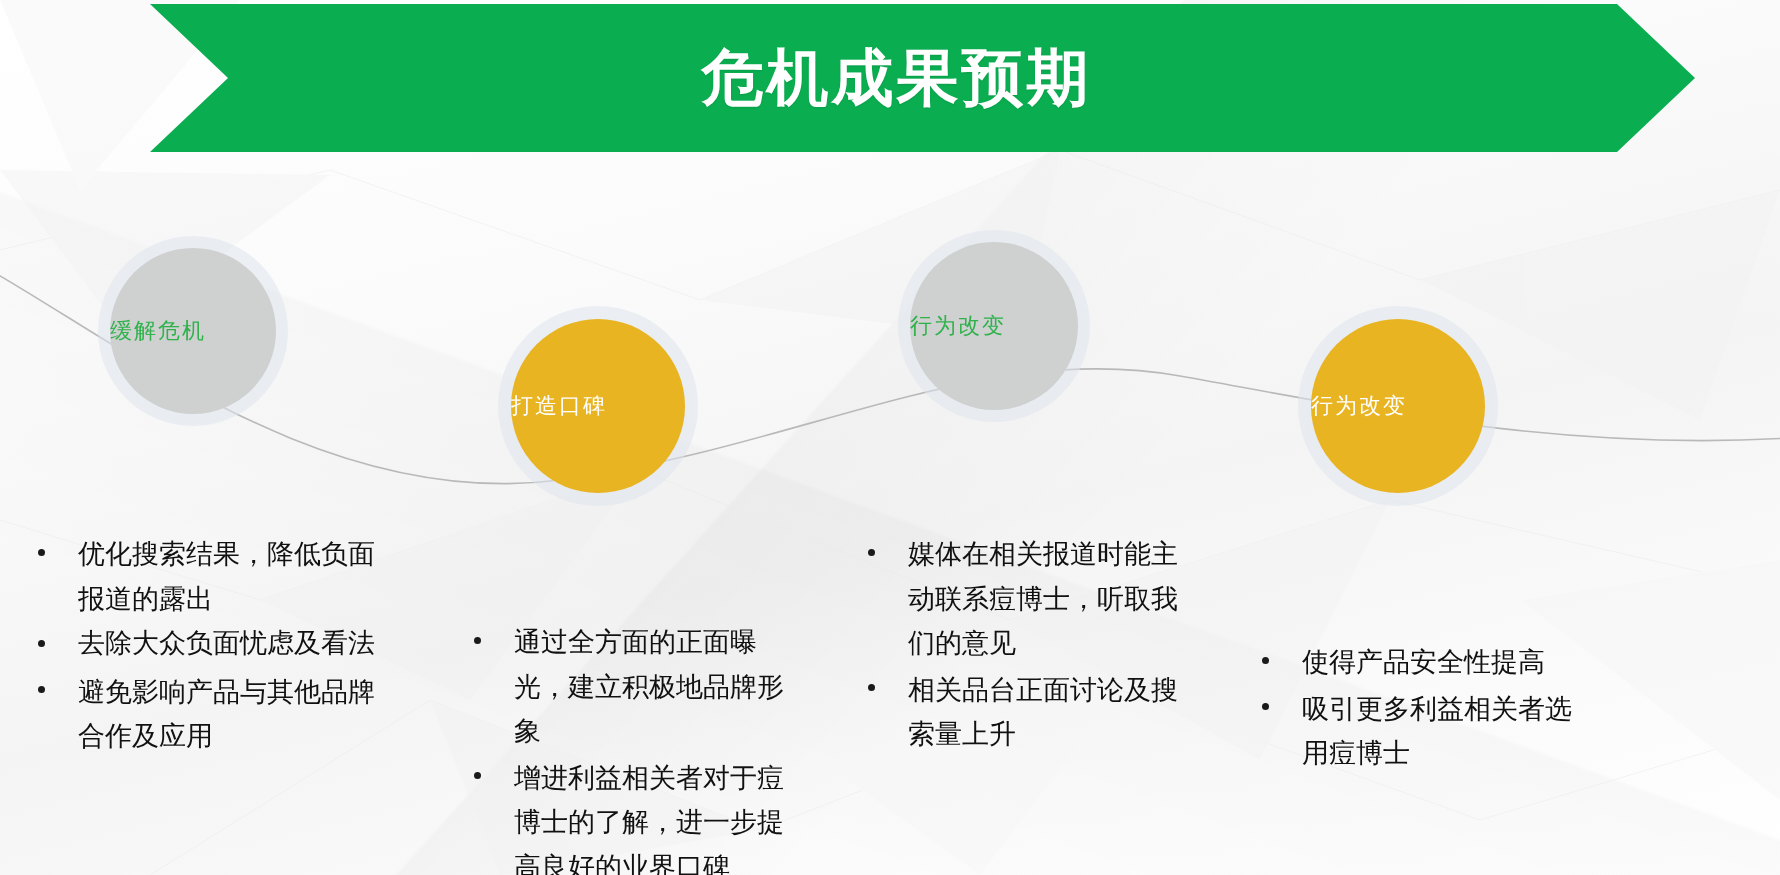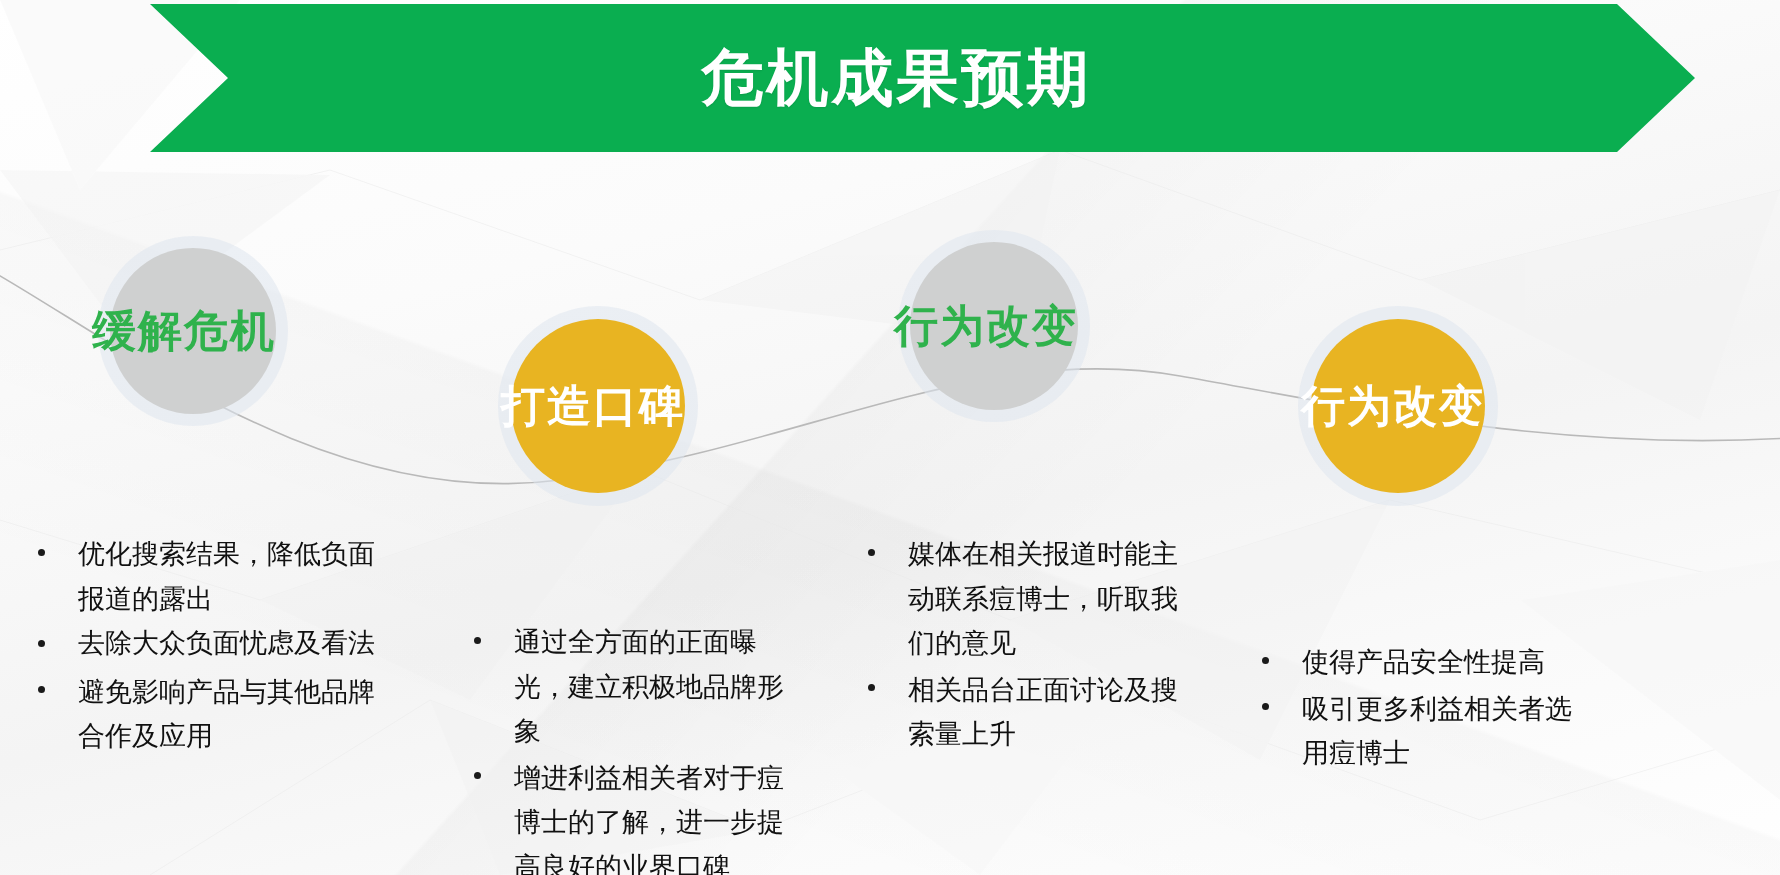--- a/index.html
+++ b/index.html
@@ -38,22 +38,22 @@
   #curve{position:absolute;left:0;top:180px;width:1780px;height:420px;z-index:1;pointer-events:none;}
 
   
   .node{position:absolute;z-index:3;}
   .node .ring{
     position:absolute;inset:0;border-radius:50%;
     background:#dfe6ee;opacity:.55;
   }
   .node .disc{
     position:absolute;border-radius:50%;
-    display:flex;align-items:center;justify-content:flex-end;
-    font-size:44px;font-weight:700;letter-spacing:2px;white-space:nowrap;
+    display:flex;align-items:center;justify-content:flex-start;
+    font-size:22px;font-weight:400;letter-spacing:2px;white-space:nowrap;
   }
   .node.gray .disc{background:#cfd0d0;color:#2fb24c;}
   .node.gold .disc{background:#e8b422;color:#ffffff;}
 
   
   .col{position:absolute;z-index:4;margin-top:20px;}
   .bullets{list-style:none;margin:0;padding:0;}
   .bullets li{
     position:relative;padding-left:56px;
     font-size:27px;line-height:1.65;color:#111111;

